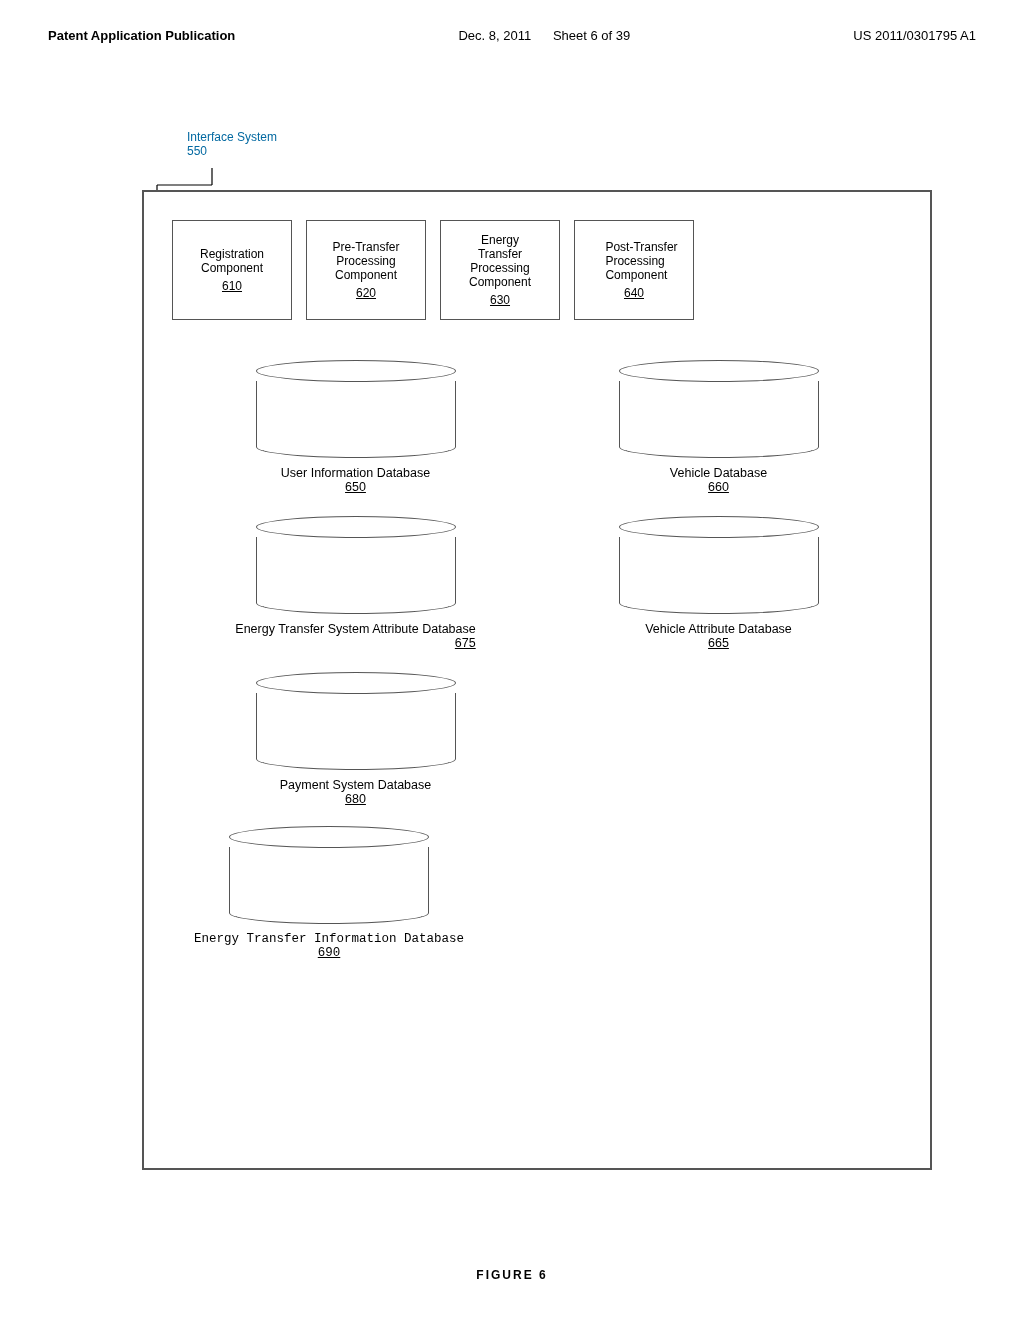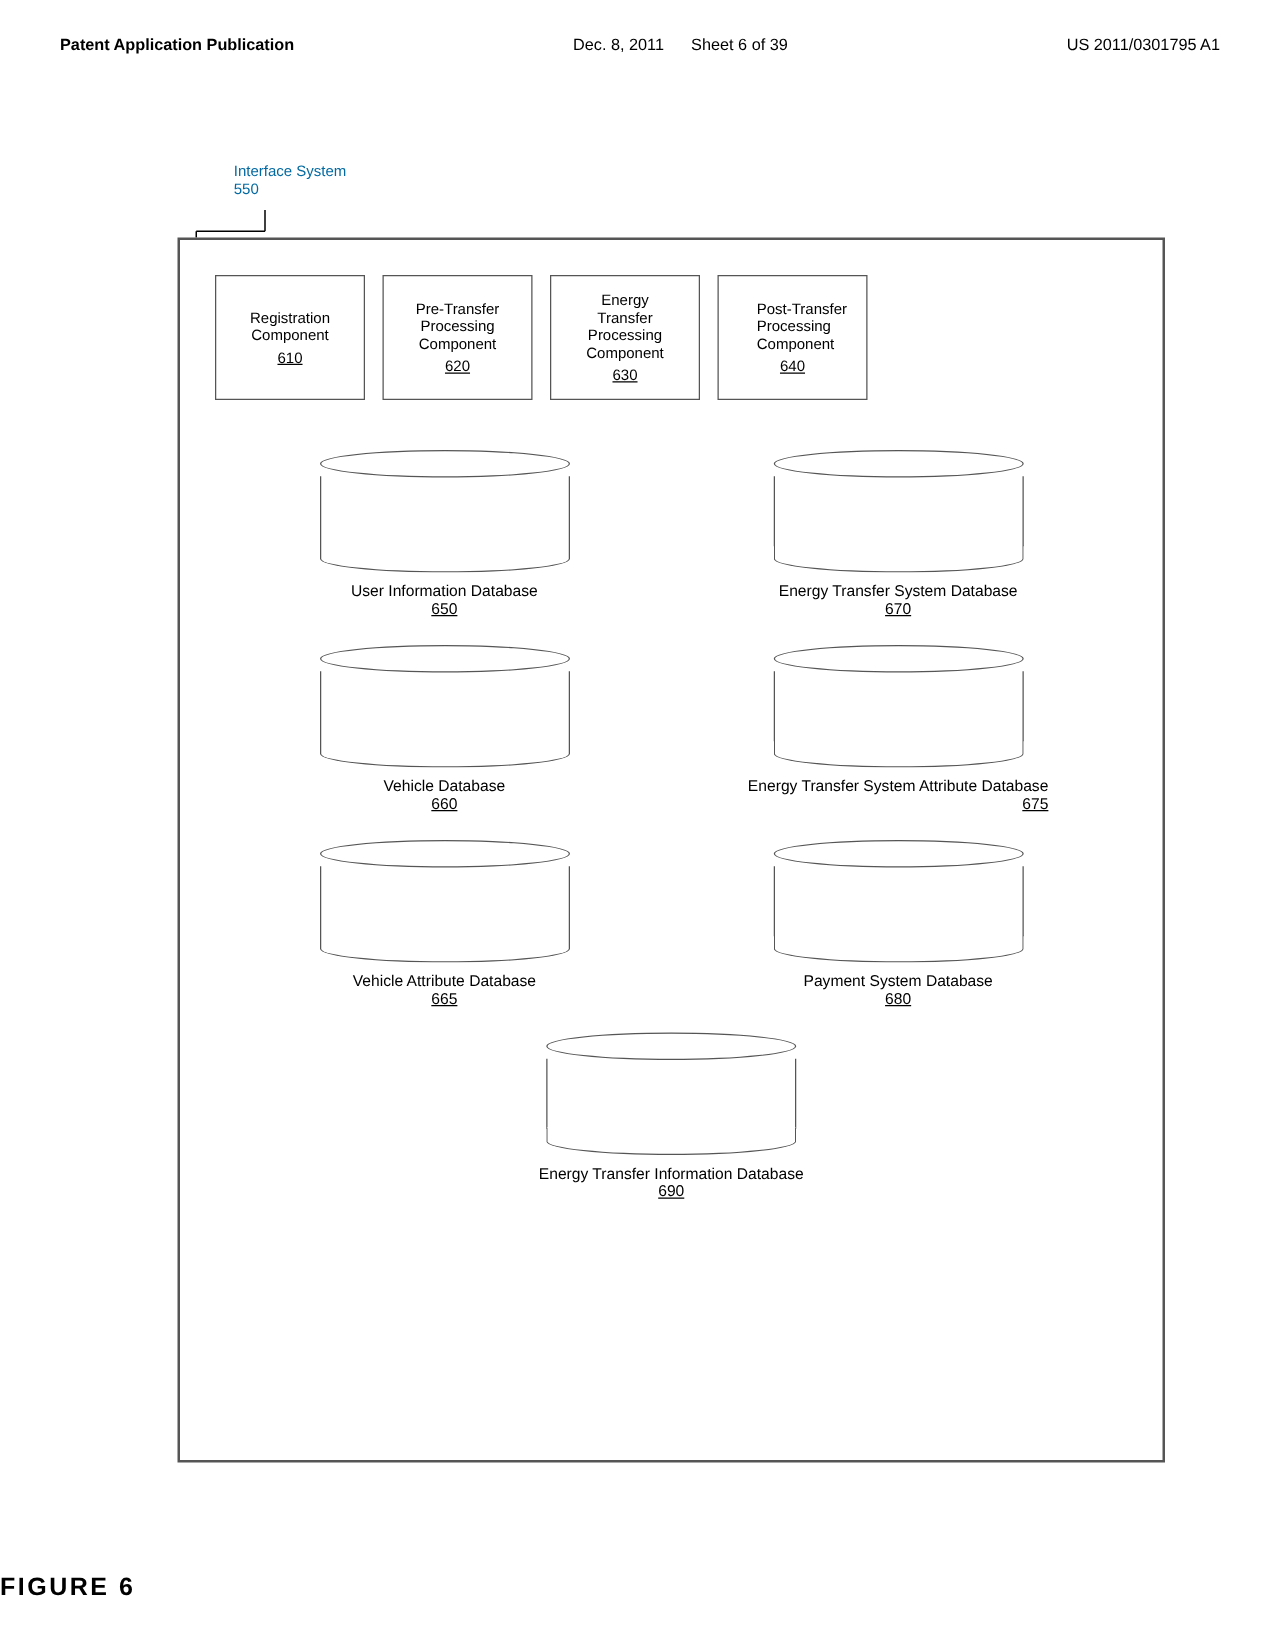--- a/index.html
+++ b/index.html
@@ -101,29 +101,20 @@
       <div style="display:flex;flex-direction:column;align-items:center;">
         <div style="width:200px;height:22px;border:1.5px solid #555;border-radius:50%;background:#fff;position:relative;z-index:2;"></div>
         <div style="width:200px;height:56px;border-left:1.5px solid #555;border-right:1.5px solid #555;background:#fff;position:relative;z-index:1;margin-top:-1px;"></div>
         <div style="width:200px;height:22px;border-bottom:1.5px solid #555;border-left:1.5px solid #555;border-right:1.5px solid #555;border-radius:0 0 50% 50%;background:#fff;margin-top:-1px;z-index:2;"></div>
         <div style="text-align:center;font-size:12.5px;color:#000;margin-top:8px;">
           <span>User Information Database</span><br>
           <span style="text-decoration:underline;">650</span>
         </div>
       </div>
 
-      <div style="display:flex;flex-direction:column;align-items:center;">
-        <div style="width:200px;height:22px;border:1.5px solid #555;border-radius:50%;background:#fff;position:relative;z-index:2;"></div>
-        <div style="width:200px;height:56px;border-left:1.5px solid #555;border-right:1.5px solid #555;background:#fff;position:relative;z-index:1;margin-top:-1px;"></div>
-        <div style="width:200px;height:22px;border-bottom:1.5px solid #555;border-left:1.5px solid #555;border-right:1.5px solid #555;border-radius:0 0 50% 50%;background:#fff;margin-top:-1px;z-index:2;"></div>
-        <div style="text-align:center;font-size:12.5px;color:#000;margin-top:8px;">
-          <span>Energy Transfer System Database</span><br>
-          <span style="text-decoration:underline;">670</span>
-        </div>
-      </div>
 
       <div style="display:flex;flex-direction:column;align-items:center;">
         <div style="width:200px;height:22px;border:1.5px solid #555;border-radius:50%;background:#fff;position:relative;z-index:2;"></div>
         <div style="width:200px;height:56px;border-left:1.5px solid #555;border-right:1.5px solid #555;background:#fff;position:relative;z-index:1;margin-top:-1px;"></div>
         <div style="width:200px;height:22px;border-bottom:1.5px solid #555;border-left:1.5px solid #555;border-right:1.5px solid #555;border-radius:0 0 50% 50%;background:#fff;margin-top:-1px;z-index:2;"></div>
         <div style="text-align:center;font-size:12.5px;color:#000;margin-top:8px;">
           <span>Vehicle Database</span><br>
           <span style="text-decoration:underline;">660</span>
         </div>
       </div>
@@ -153,31 +144,31 @@
         <div style="width:200px;height:56px;border-left:1.5px solid #555;border-right:1.5px solid #555;background:#fff;position:relative;z-index:1;margin-top:-1px;"></div>
         <div style="width:200px;height:22px;border-bottom:1.5px solid #555;border-left:1.5px solid #555;border-right:1.5px solid #555;border-radius:0 0 50% 50%;background:#fff;margin-top:-1px;z-index:2;"></div>
         <div style="text-align:center;font-size:12.5px;color:#000;margin-top:8px;">
           <span>Payment System Database</span><br>
           <span style="text-decoration:underline;">680</span>
         </div>
       </div>
 
     </div>
 
-    <div style="display:flex;justify-content:center;padding:10px 50px 30px 50px;">
+    <div style="display:flex;padding:10px 50px 30px 50px;font-family:Liberation Mono, monospace;">
       <div style="display:flex;flex-direction:column;align-items:center;">
         <div style="width:200px;height:22px;border:1.5px solid #555;border-radius:50%;background:#fff;position:relative;z-index:2;"></div>
         <div style="width:200px;height:56px;border-left:1.5px solid #555;border-right:1.5px solid #555;background:#fff;position:relative;z-index:1;margin-top:-1px;"></div>
         <div style="width:200px;height:22px;border-bottom:1.5px solid #555;border-left:1.5px solid #555;border-right:1.5px solid #555;border-radius:0 0 50% 50%;background:#fff;margin-top:-1px;z-index:2;"></div>
         <div style="text-align:center;font-size:12.5px;color:#000;margin-top:8px;">
           <span>Energy Transfer Information Database</span><br>
           <span style="text-decoration:underline;">690</span>
         </div>
       </div>
     </div>
 
   </div>
 
 </div>
 
-<div style="position:absolute;bottom:38px;left:0;right:0;text-align:left;font-size:20px;font-weight:bold;color:#000;letter-spacing:2px;">
+<div style="position:absolute;bottom:38px;left:0;right:0;text-align:center;font-size:12px;font-weight:bold;color:#000;letter-spacing:2px;">
   <span>FIGURE 6</span>
 </div>
 
 </body></html>

